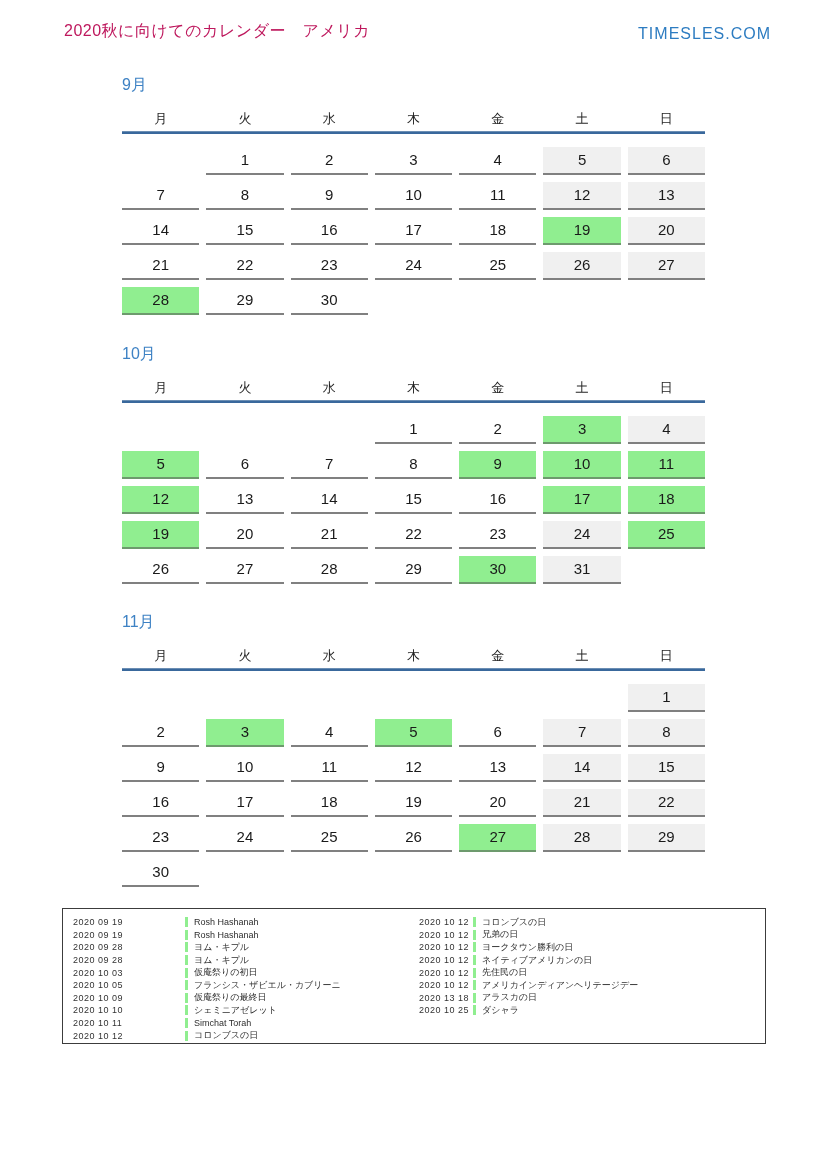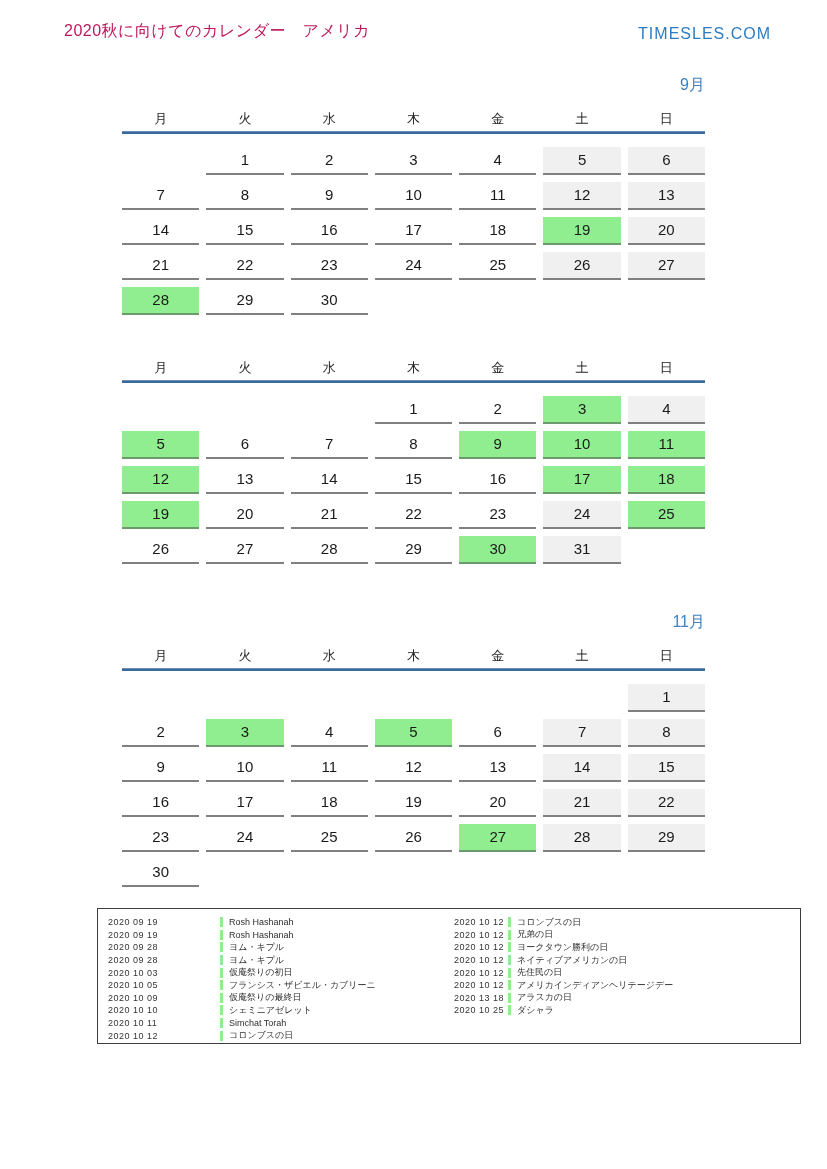--- a/index.html
+++ b/index.html
@@ -19,39 +19,39 @@
   .title{position:absolute;left:64px;top:21px;margin:0;font-size:16px;font-weight:500;
          color:#be185d;letter-spacing:.5px;}
   .logo{position:absolute;right:56px;top:25px;font-size:16px;font-weight:500;
         color:#2d7cc1;letter-spacing:1px;text-decoration:none;cursor:pointer;}
 
   
   .month{position:absolute;left:122px;width:583px;}
   .month-sep{top:75px;}
   .month-oct{top:344px;}
   .month-nov{top:612px;}
-  .month-title{margin:0;height:20px;line-height:20px;text-align:right;
+  .month-title{margin:0;height:20px;line-height:20px;text-align:left;
                font-size:16px;font-weight:400;color:var(--accent-blue);}
   .weekdays{display:grid;grid-template-columns:repeat(7,1fr);column-gap:7px;
             margin-top:16px;height:16px;line-height:16px;font-size:13px;color:#1f1f1f;
             text-align:center;}
   .rule{margin-top:4px;height:3px;
         background:linear-gradient(to bottom,#8fa9c4 0%,var(--line-blue) 40%,var(--line-blue) 100%);}
   .grid{display:grid;grid-template-columns:repeat(7,1fr);column-gap:7px;row-gap:7px;
         margin-top:13px;}
   .cell{height:28px;line-height:25px;text-align:center;font-size:15px;color:var(--text-dark);
         border-bottom:2px solid transparent;}
   .cell.normal{background:#ffffff;border-bottom-color:var(--cell-border);}
   .cell.weekend{background:var(--weekend-gray);border-bottom-color:var(--cell-border);}
   .cell.holiday{background:var(--holiday-green);border-bottom-color:#6d9a6d;}
   .cell.empty{background:transparent;border-bottom-color:transparent;}
 
   
   .legend{position:absolute;left:62px;top:908px;width:704px;height:136px;
-          border:1px solid #3c3c3c;display:flex;padding:7px 0 0 10px;background:#fff;margin-left:35px;}
+          border:1px solid #3c3c3c;display:flex;padding:7px 0 0 10px;background:#fff;}
   .legend-col{width:50%;}
   .legend-row{display:flex;align-items:center;height:12.6px;font-size:9px;color:#2e2e2e;
               white-space:nowrap;}
   .legend-date{flex:none;letter-spacing:.5px;color:#333;}
   .legend-col-0 .legend-date{width:112px;}
   .legend-col-1 .legend-date{width:54px;}
   .legend-bar{flex:none;width:3px;height:10px;background:var(--holiday-green);margin-right:6px;}
   .legend-label{color:#2e2e2e;}
 </style>
 </head>
@@ -107,20 +107,21 @@
         <div class="cell normal">29</div>
         <div class="cell normal">30</div>
         <div class="cell empty"></div>
         <div class="cell empty"></div>
         <div class="cell empty"></div>
         <div class="cell empty"></div>
       </div>
   </section>
 
   <section class="month month-oct">
+    <h2 class="month-title">10月</h2>
     <div class="weekdays">
         <span>月</span>
         <span>火</span>
         <span>水</span>
         <span>木</span>
         <span>金</span>
         <span>土</span>
         <span>日</span>
       </div>
     <div class="rule"></div>

